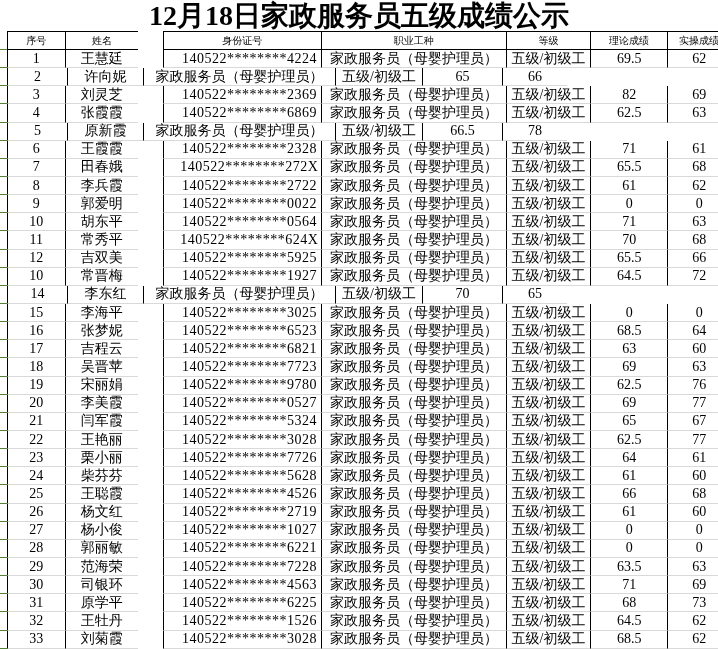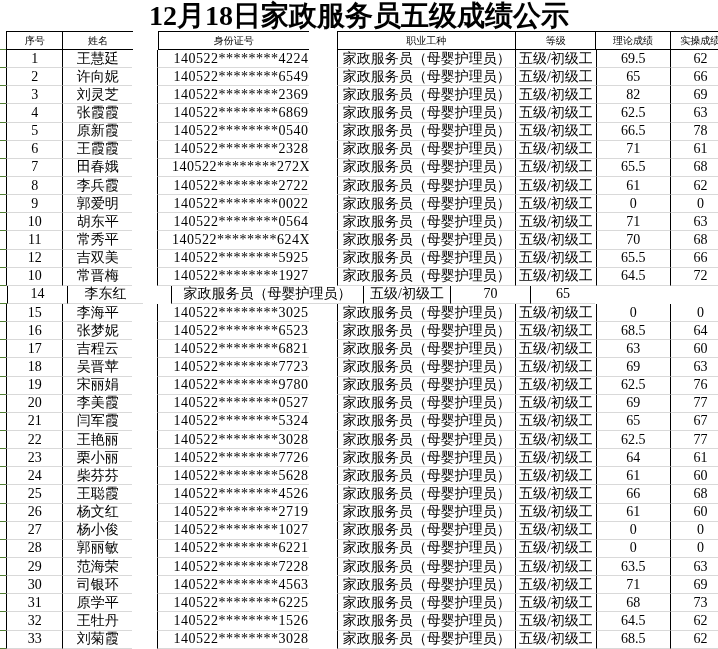--- a/index.html
+++ b/index.html
@@ -32,21 +32,21 @@
     font-size: 14px;
     white-space: nowrap;
     overflow: hidden;
     border-bottom: 1px solid #d9d9d9;
   }
   
   .c0 { width: 7px;  border-bottom: 1px solid #538135; }
   .c1 { width: 60px; }
   .c2 { width: 76px; }
   .c3 { width: 163px; margin-left: 25px; }
-  .c4 { width: 192px; margin-left: 28px; }
+  .c4 { width: 192px; }
   .c5 { width: 87px; }
   .c6 { width: 80px; }
   .c7 { width: 65px; }
   .c1,.c2,.c3,.c4,.c5,.c6,.c7 { border-left: 1px solid #000; }
   .hdr .c {
     border-top: 1px solid #000;
     border-bottom: 1px solid #000;
     font-size: 10px;
   }
   .hdr .c0 { border-top: none; border-bottom: 1px solid #538135; }
@@ -77,21 +77,20 @@
           <div class="c c3 id-num">140522********4224</div>
           <div class="c c4">家政服务员（母婴护理员）</div>
           <div class="c c5">五级/初级工</div>
           <div class="c c6">69.5</div>
           <div class="c c7">62</div>
         </div>
         <div class="r">
           <div class="c c0"></div>
           <div class="c c1">2</div>
           <div class="c c2">许向妮</div>
-          <div class="c c3 id-num">140522********6549</div>
           <div class="c c4">家政服务员（母婴护理员）</div>
           <div class="c c5">五级/初级工</div>
           <div class="c c6">65</div>
           <div class="c c7">66</div>
         </div>
         <div class="r">
           <div class="c c0"></div>
           <div class="c c1">3</div>
           <div class="c c2">刘灵芝</div>
           <div class="c c3 id-num">140522********2369</div>
@@ -107,21 +106,20 @@
           <div class="c c3 id-num">140522********6869</div>
           <div class="c c4">家政服务员（母婴护理员）</div>
           <div class="c c5">五级/初级工</div>
           <div class="c c6">62.5</div>
           <div class="c c7">63</div>
         </div>
         <div class="r">
           <div class="c c0"></div>
           <div class="c c1">5</div>
           <div class="c c2">原新霞</div>
-          <div class="c c3 id-num">140522********0540</div>
           <div class="c c4">家政服务员（母婴护理员）</div>
           <div class="c c5">五级/初级工</div>
           <div class="c c6">66.5</div>
           <div class="c c7">78</div>
         </div>
         <div class="r">
           <div class="c c0"></div>
           <div class="c c1">6</div>
           <div class="c c2">王霞霞</div>
           <div class="c c3 id-num">140522********2328</div>

